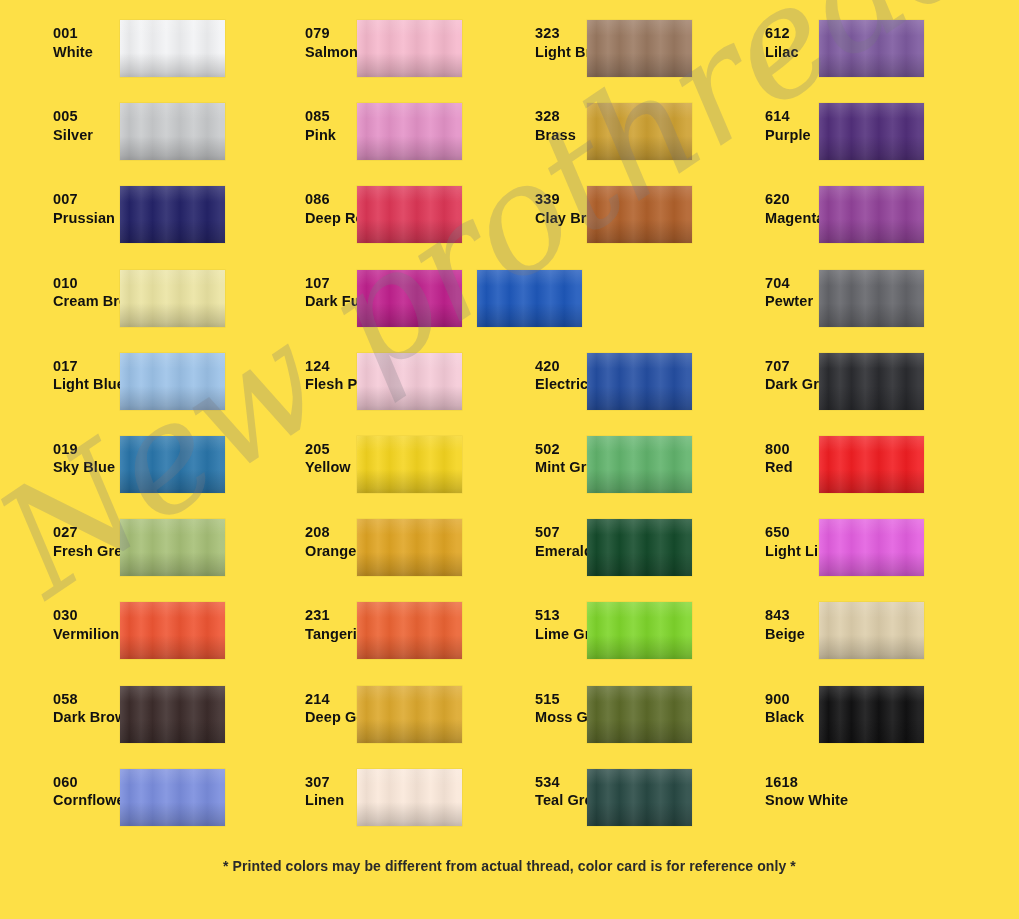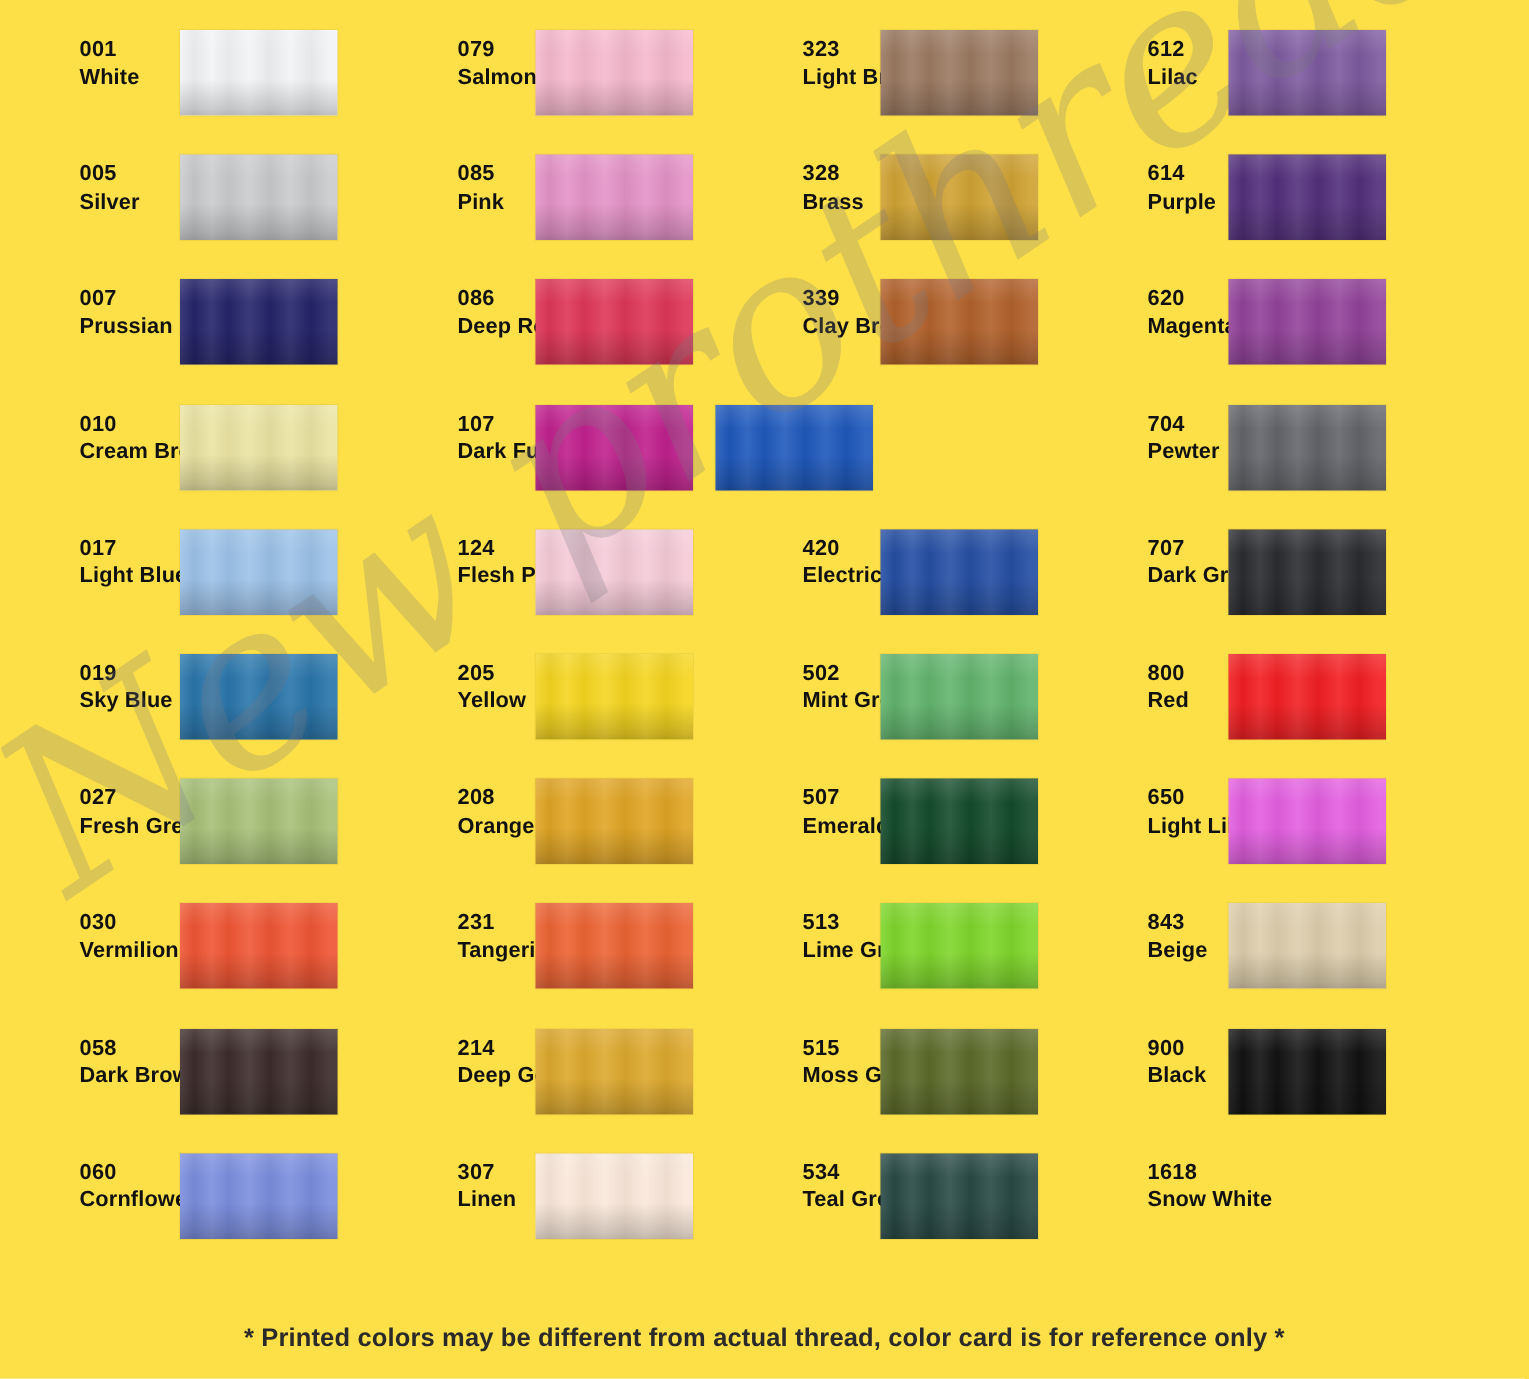--- a/index.html
+++ b/index.html
@@ -126,25 +126,24 @@
   .swatch.blank { box-shadow: none; }
   .swatch.blank::before, .swatch.blank::after { display: none; }
 
   
   .footer {
     position: absolute;
     left: 0;
     right: 0;
     top: 858px;
     text-align: center;
-    font-size: 17px;
+    font-size: 14px;
     font-weight: 700;
     color: #2a2a2a;
     letter-spacing: 0.1px;
-    margin-top: 24px;
   }
 
   
   .watermark {
     position: absolute;
     left: 0;
     top: 0;
     width: 1019px;
     height: 919px;
     pointer-events: none;

